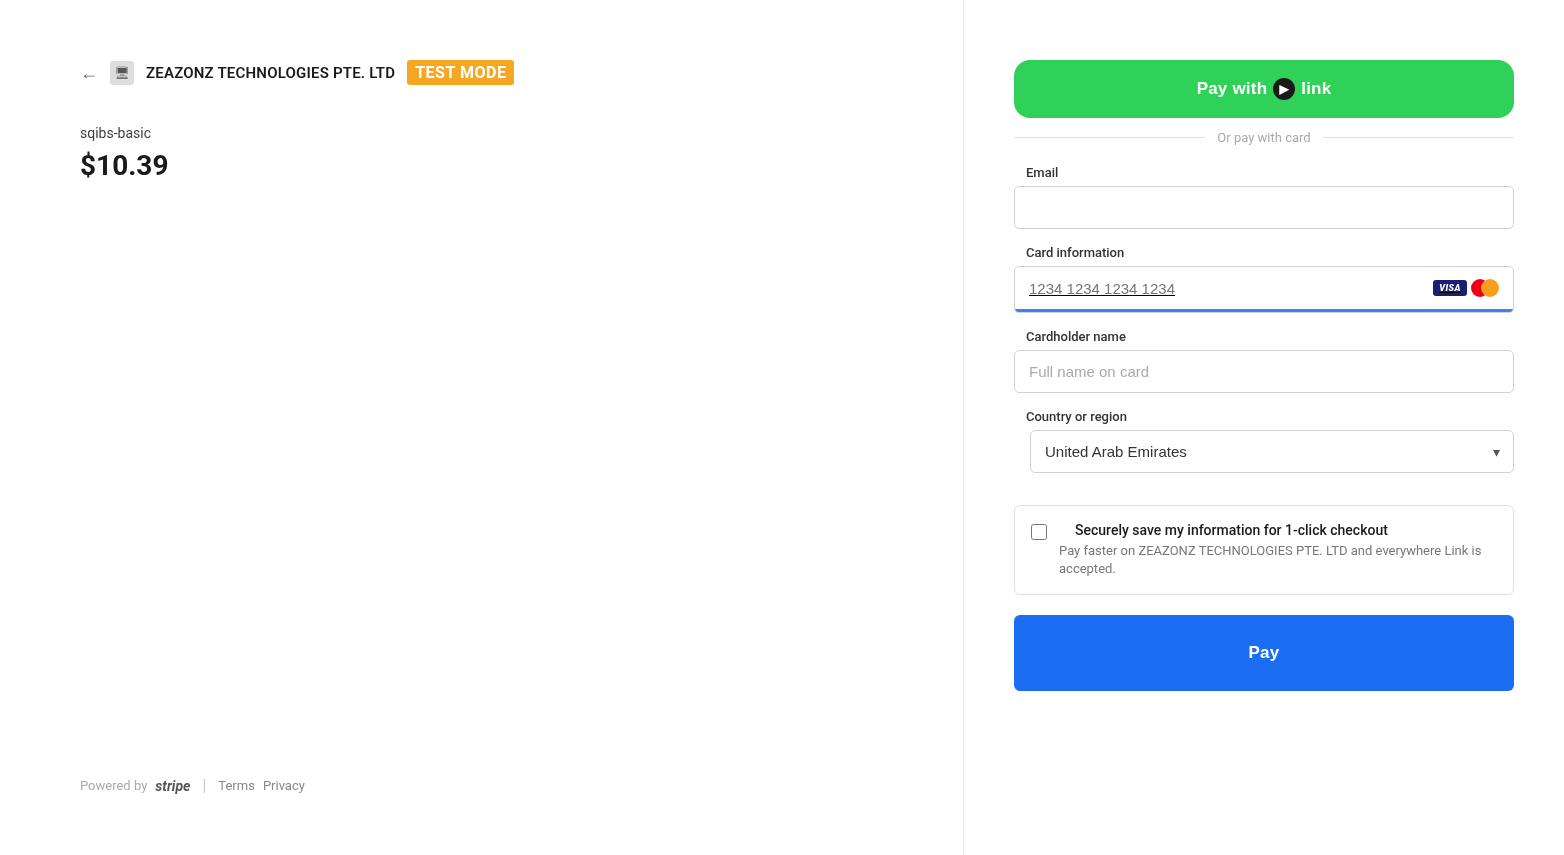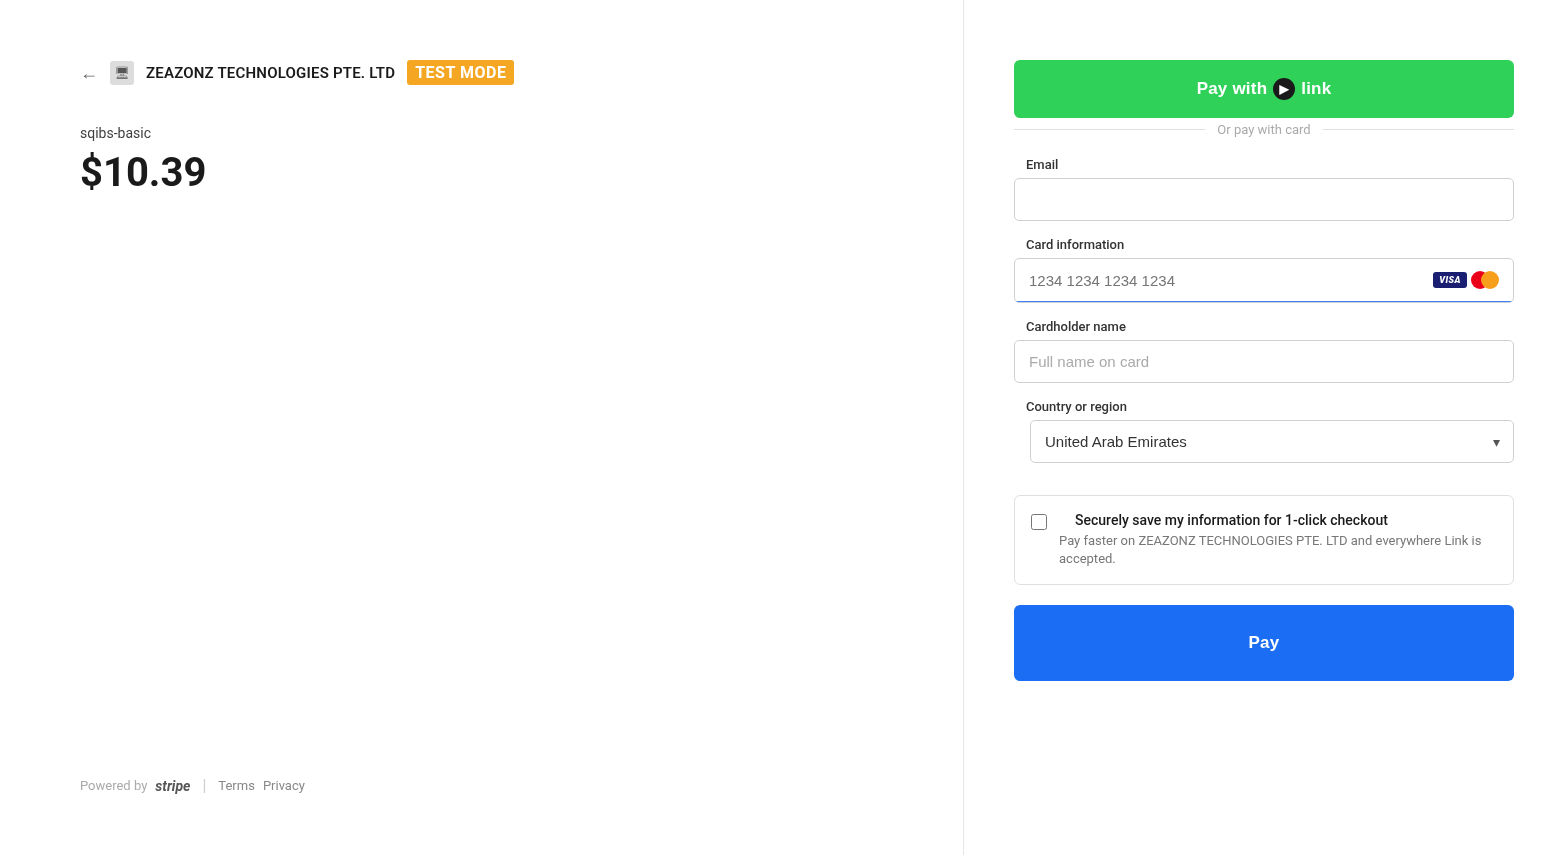--- a/index.html
+++ b/index.html
@@ -66,21 +66,21 @@
       padding: 3px 8px;
       border-radius: 3px;
       letter-spacing: 0.5px;
     }
     .product-name {
       font-size: 14px;
       color: #404040;
       margin-bottom: 8px;
     }
     .product-price {
-      font-size: 40px;
+      font-size: 28px;
       font-weight: 700;
       color: #1a1a1a;
     }
     .footer-area {
       margin-top: auto;
       padding-top: 40px;
       display: flex;
       align-items: center;
       gap: 8px;
     }
@@ -112,30 +112,30 @@
       display: flex;
       flex-direction: column;
       gap: 0;
     }
 
     .pay-with-link-btn {
       width: 100%;
       background: #30d158;
       color: #fff;
       border: none;
-      border-radius: 6px;
+      border-radius: 16px;
       padding: 18px 20px;
       font-size: 17px;
       font-weight: 600;
       cursor: pointer;
       display: flex;
       align-items: center;
       justify-content: center;
       gap: 6px;
-      margin-bottom: 4px;
+      margin-bottom: 12px;
       letter-spacing: 0.2px;
     }
     .link-icon-circle {
       width: 22px;
       height: 22px;
       background: #1a1a1a;
       border-radius: 50%;
       display: flex;
       align-items: center;
       justify-content: center;
@@ -188,21 +188,22 @@
 
     .card-info-container {
       border: 1.5px solid #d0d0d0;
       border-radius: 5px;
       overflow: hidden;
     }
     .card-number-row {
       display: flex;
       align-items: center;
       padding: 12px 14px;
-      border-bottom: 1px solid #3b82f6;
+      border-bottom: 3px solid #3b82f6;
+      text-decoration: underline;
     }
     .card-number-input {
       flex: 1;
       border: none;
       outline: none;
       font-size: 15px;
       color: #aaa;
       background: transparent;
     }
     .card-icons {

